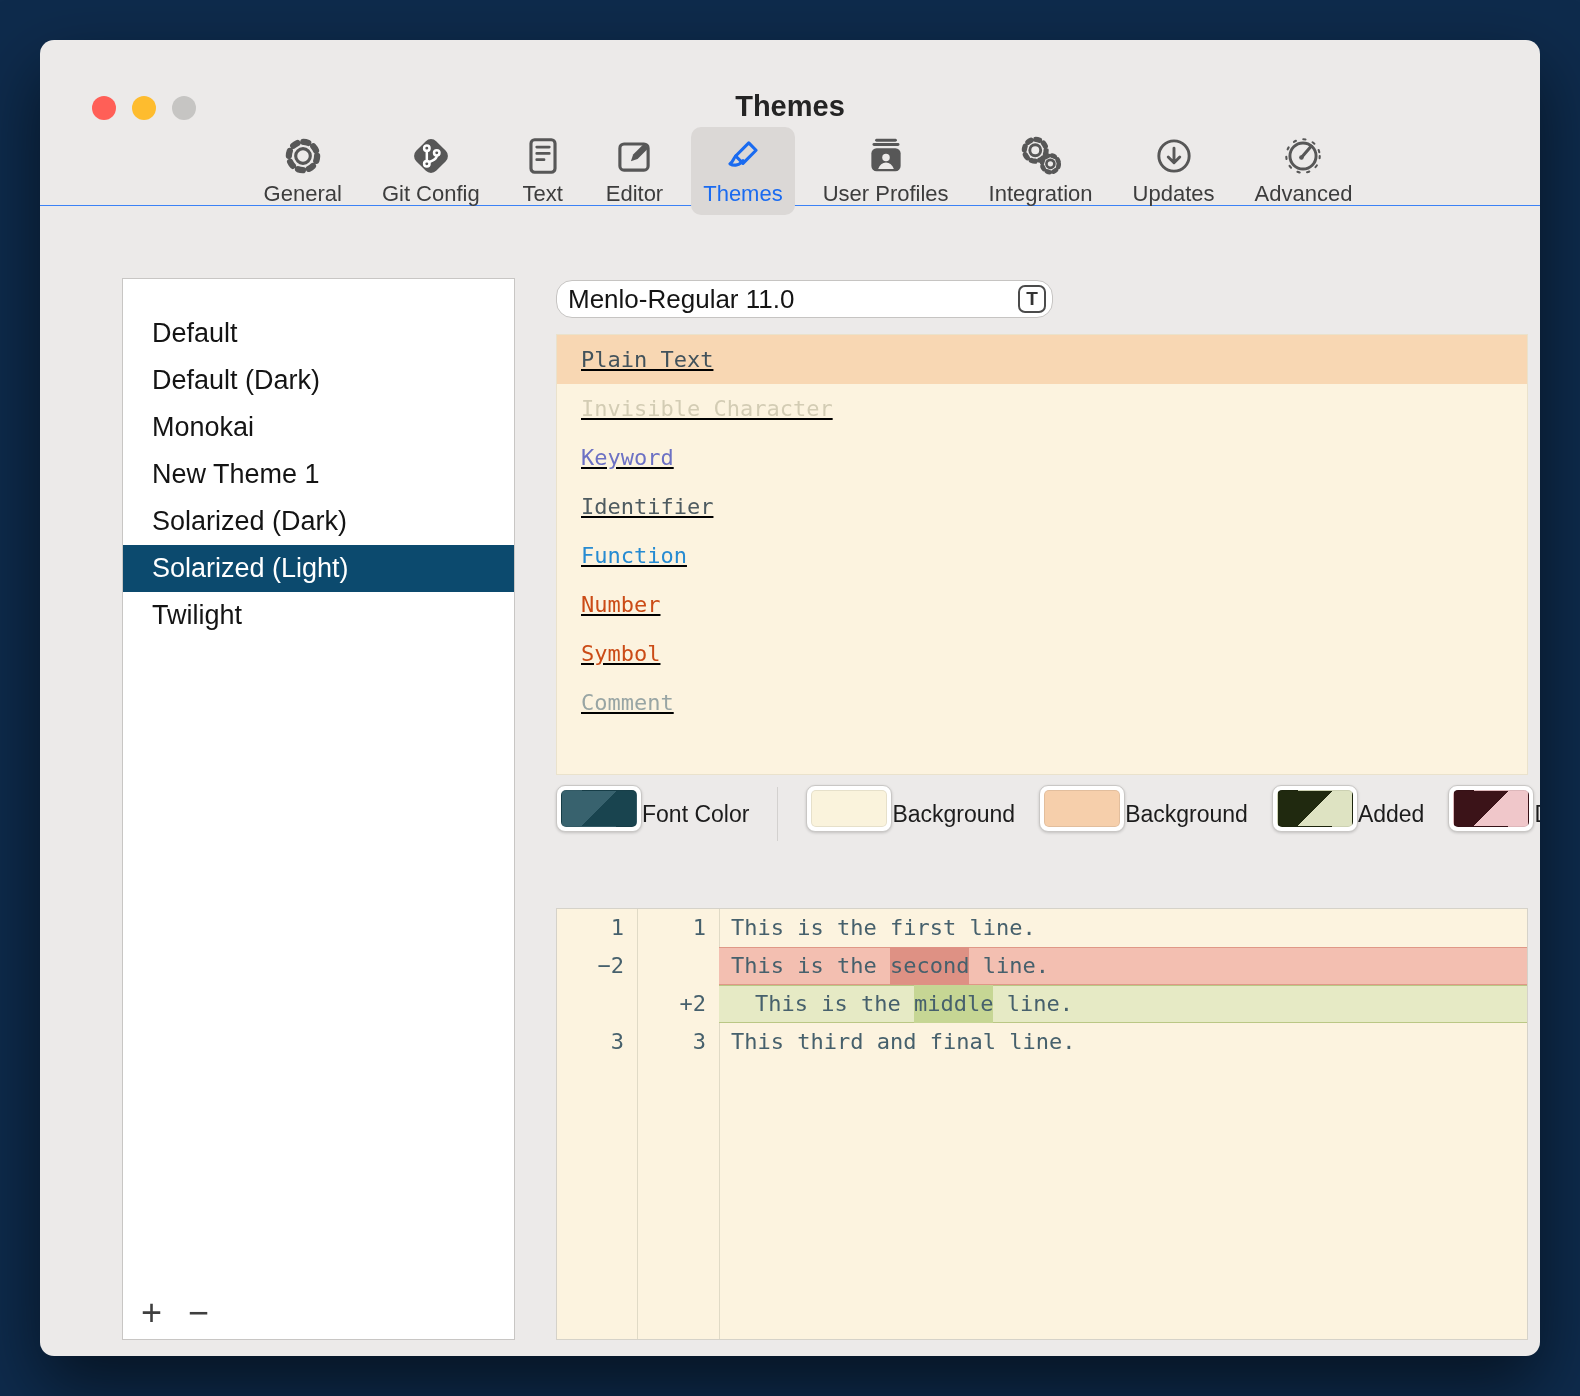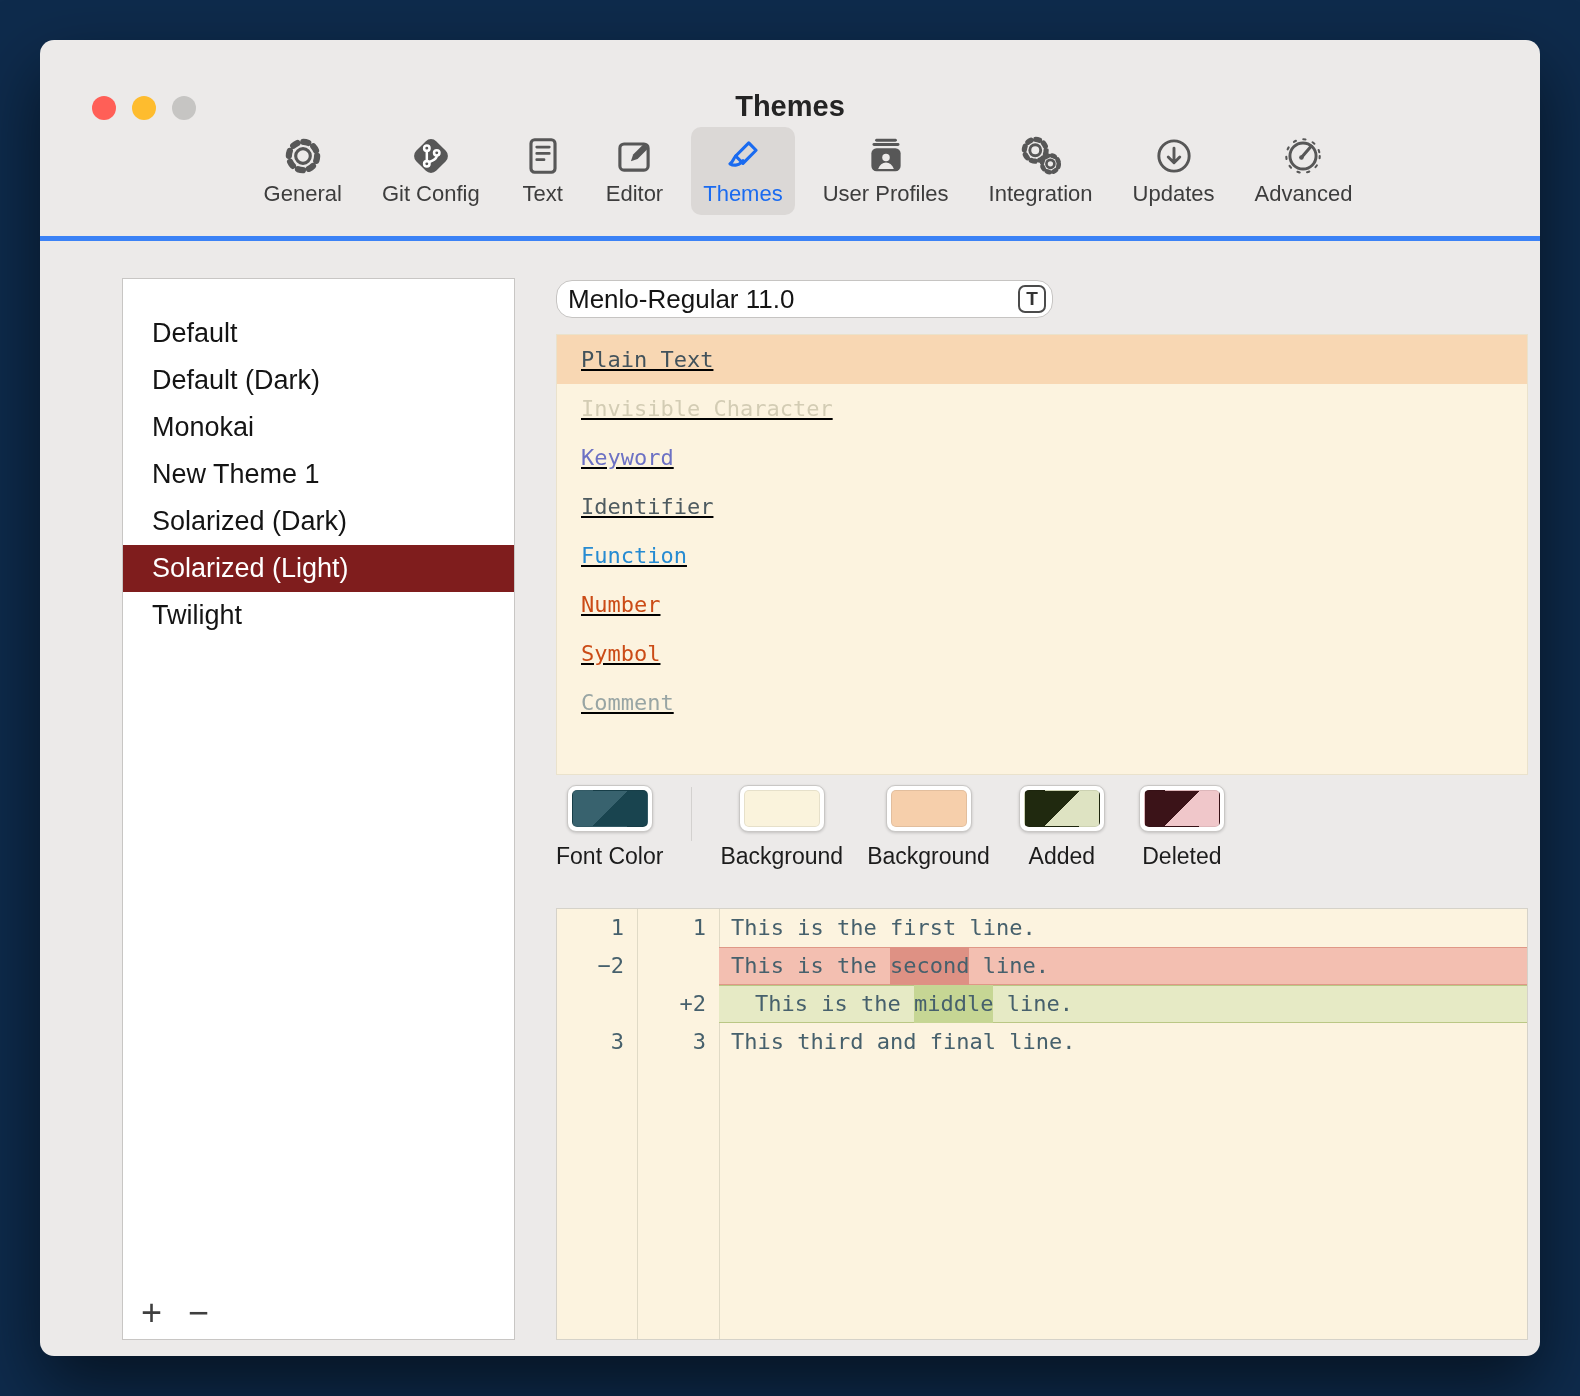--- a/index.html
+++ b/index.html
@@ -3,21 +3,21 @@
 <meta charset="utf-8">
 <style>
   * { margin:0; padding:0; box-sizing:border-box; }
   html,body { width:1580px; height:1396px; }
   body { background:#0E2B4C; font-family:"Liberation Sans", sans-serif; position:relative; overflow:hidden; }
 
   .window { position:absolute; left:40px; top:40px; width:1500px; height:1316px;
             background:#ECEAE9; border-radius:14px; box-shadow:0 30px 70px rgba(0,0,0,.55); overflow:hidden; }
 
   
-  .titlebar { position:relative; height:201px; border-bottom:5px solid #3b82f6; }
+  .titlebar { position:relative; height:166px; border-bottom:1px solid #3b82f6; }
   .traffic { position:absolute; top:56px; left:52px; display:flex; gap:16px; }
   .light { width:24px; height:24px; border-radius:50%; display:inline-block; }
   .title { text-align:center; padding-top:50px; font-size:29px; font-weight:700; color:#242424; }
   .toolbar { display:flex; justify-content:center; align-items:flex-start; gap:16px; margin-top:4px;padding-left:36px; }
   .tb-item { display:flex; flex-direction:column; align-items:center; gap:2px; padding:6px 12px 8px; border-radius:10px; cursor:default; }
   .tb-item.selected { background:#DBD8D6; }
   .tb-icon { width:46px; height:46px; display:block; color:#575757; }
   .tb-icon svg { width:100%; height:100%; display:block; }
   .tb-label { font-size:22px; color:#3d3d3d; white-space:nowrap; }
   .tb-item.selected .tb-icon { color:#1A6BF0; }
@@ -40,21 +40,21 @@
               border-radius:7px; display:flex; align-items:center; justify-content:center;
               font-size:19px; font-weight:600; color:#333; }
 
   
   .preview { position:absolute; left:516px; top:294px; width:972px; height:441px; border:1px solid #EAE2CC;text-decoration:underline; }
   .token-line { height:49px; line-height:49px; padding-left:24px;
                 font-family:"DejaVu Sans Mono", monospace; font-size:22px; }
 
   
   .swatches { position:absolute; left:516px; top:745px; display:flex; align-items:flex-start; gap:24px; }
-  .swatch { display:flex; flex-direction:column; align-items:center; min-width:96px; }
+  .swatch { display:flex; align-items:center; min-width:96px; }
   .well { width:86px; height:47px; background:#ffffff; border:1px solid #C9C7C5; border-radius:9px;
           padding:4px; box-shadow:0 1px 3px rgba(0,0,0,.18); display:block; }
   .well-inner { display:block; width:100%; height:100%; border-radius:5px; border:1px solid rgba(0,0,0,.08); }
   .swatch-label { margin-top:11px; font-size:23px; color:#1c1c1c; white-space:nowrap; }
   .swatch-divider { width:1px; height:54px; background:#D3D1CF; margin:2px 4px 0; }
 
   
   .diff { position:absolute; left:516px; top:868px; width:972px; height:432px;
           border:1px solid #D5D2C9; font-family:"DejaVu Sans Mono", monospace; font-size:22px; color:#46606C; }
   .gut-line { position:absolute; top:0; bottom:0; width:1px; background:#E0DAC6; }
@@ -176,21 +176,21 @@
       </div>
   </div>
 
   <div class="sidebar">
     <div class="theme-list">
     <div class="theme-item">Default</div>
     <div class="theme-item">Default (Dark)</div>
     <div class="theme-item">Monokai</div>
     <div class="theme-item">New Theme 1</div>
     <div class="theme-item">Solarized (Dark)</div>
-    <div class="theme-item selected" style="background:#7f1d1d">Solarized (Light)</div>
+    <div class="theme-item selected" style="background:#0c4a6e">Solarized (Light)</div>
     <div class="theme-item">Twilight</div>
       </div>
     <div class="list-controls">
       <button class="ctl-btn">+</button>
       <button class="ctl-btn">−</button>
     </div>
   </div>
 
   <div class="font-field">
     <span>Menlo-Regular 11.0</span>

